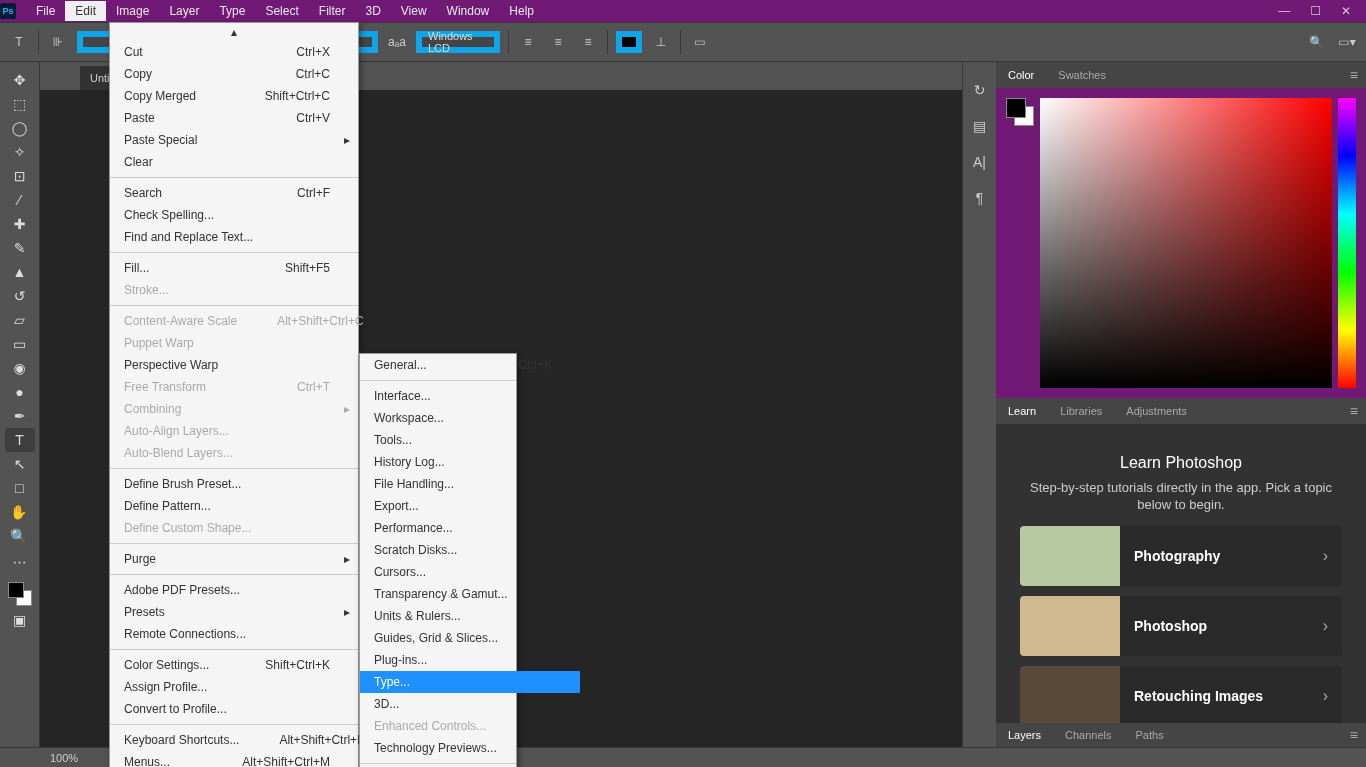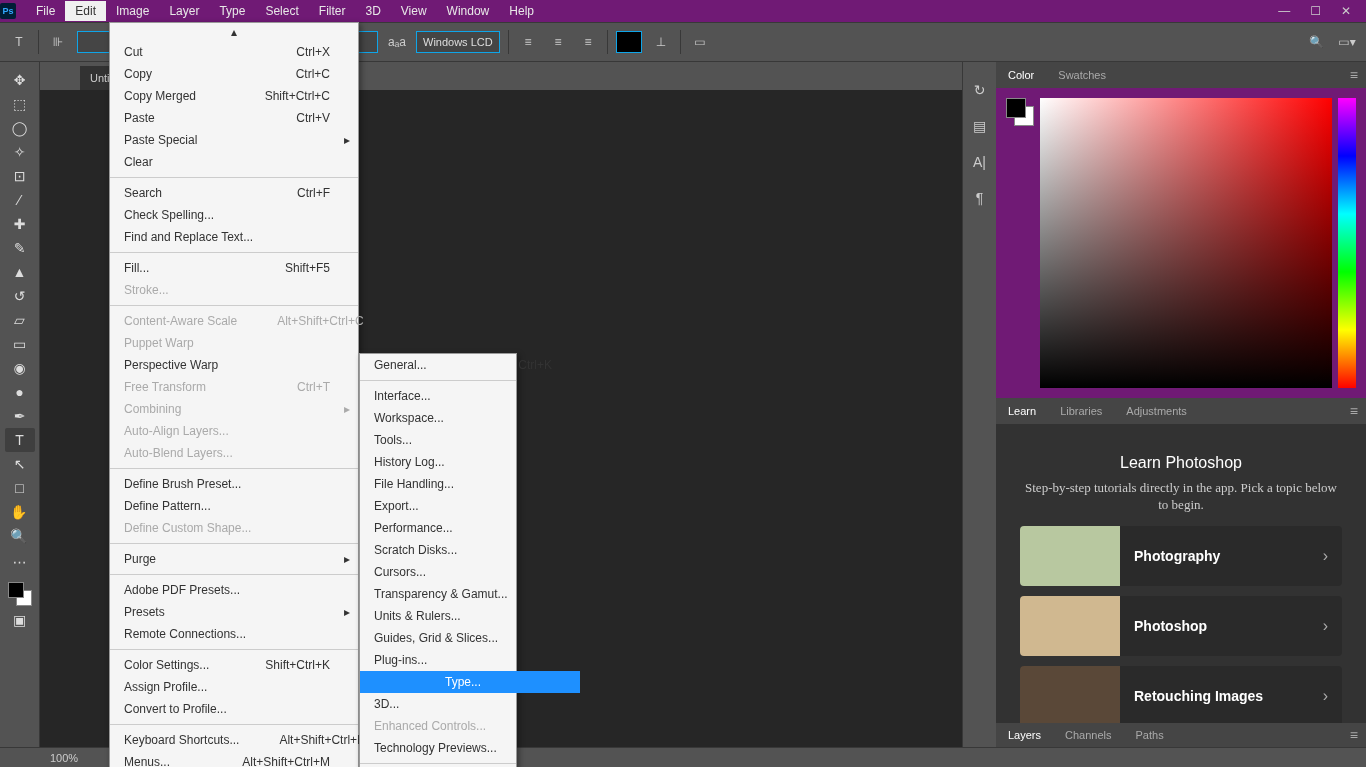--- a/index.html
+++ b/index.html
@@ -5,21 +5,21 @@
 * { margin: 0; padding: 0; box-sizing: border-box; font-family: "Segoe UI", Tahoma, sans-serif; }
 body { background: #323232; color: #e0e0e0; font-size: 12px; width: 1366px; height: 767px; overflow: hidden; position: relative; }
 
 .menubar { height: 22px; background: #701a75; display: flex; align-items: center; }
 .menubar .logo { width: 16px; height: 16px; background: #001e36; color:#31a8ff; font-size:9px; font-weight:bold; display:flex; align-items:center; justify-content:center; border-radius:2px; margin-right:10px;}
 .menubar .menu-item { padding: 3px 10px; color: #e8e8e8; cursor: default; }
 .menubar .menu-item.active { background: #f0f0f0; color: #333; }
 .menubar .windowctl { margin-left:auto; display:flex; gap:20px; padding-right:15px; color:#ccc;}
 
 .options-bar { height: 40px; background: #535353; border-top:1px solid #383838; border-bottom:1px solid #383838; display:flex; align-items:center; padding:0 8px; gap:8px;}
-.options-bar .ctrl { height:22px; background:#454545; border:1px solid #0ea5e9; color:#ddd; font-size:11px; display:flex; align-items:center; padding:0 6px;}
+.options-bar .ctrl { height:22px; background:#454545; border:6px solid #0ea5e9; color:#ddd; font-size:11px; display:flex; align-items:center; padding:0 6px;}
 .options-bar .sep { width:1px; height:24px; background:#383838;}
 .options-bar .iconbtn { width:22px; height:22px; display:flex;align-items:center;justify-content:center; color:#ccc;}
 .options-bar .search-area{margin-left:auto;display:flex;align-items:center;gap:8px;}
 
 .tab-strip { height: 28px; background:#535353; display:flex; align-items:flex-end; padding-left:40px; }
 .tab { background:#323232; color:#ccc; font-size:11px; padding:6px 10px; border-top:1px solid #535353; display:flex; align-items:center; gap:6px;}
 .tab .close{font-size:11px;color:#999;}
 
 .main-area { position:absolute; top:62px; left:0; right:0; bottom:20px; display:flex; }
 .toolbox { width:40px; background:#535353; border-right:1px solid #383838; display:flex; flex-direction:column; align-items:center; padding-top:6px; gap:2px;}
@@ -40,34 +40,34 @@
 .panel-options{margin-left:auto;padding-right:8px;color:#aaa;font-size:14px;}
 .color-panel { height:310px; position:relative; padding:10px; display:flex;}
 .color-swatch-ind{width:28px;height:28px;position:relative;margin-right:6px;}
 .color-swatch-ind .cfg{width:20px;height:20px;background:#000;border:1px solid #888;position:absolute;top:0;left:0;}
 .color-swatch-ind .cbg{width:20px;height:20px;background:#fff;border:1px solid #888;position:absolute;bottom:0;right:0;}
 .color-picker{flex:1;height:290px;background:linear-gradient(to bottom,transparent,#000),linear-gradient(to right,#fff,#f00);}
 .hue-bar{width:18px;height:290px;margin-left:6px;background:linear-gradient(to bottom,#f0f,#00f,#0ff,#0f0,#ff0,#f00);}
 
 .learn-panel{flex:1;background:#323232;padding:24px;overflow:hidden;}
 .learn-title{text-align:center;color:#fff;font-size:16px;margin:6px 0 8px;}
-.learn-sub{text-align:center;color:#ccc;font-size:13px;margin-bottom:12px;line-height:1.3;font-family:Liberation Serif, serif;}
+.learn-sub{text-align:center;color:#ccc;font-size:13px;margin-bottom:12px;line-height:1.3;}
 .learn-card{background:#2a2a2a;border-radius:4px;height:60px;margin-bottom:10px;display:flex;align-items:center;overflow:hidden;}
 .learn-card .thumb{width:100px;height:60px;background:#6b8cae;}
 .learn-card .label{flex:1;padding-left:14px;color:#fff;font-size:14px;font-weight:600;}
 .learn-card .chev{padding-right:14px;color:#aaa;font-size:16px;}
 .layers-tabs{height:24px;background:#454545;display:flex;align-items:center;}
 
 .status-bar{position:absolute;left:0;right:0;bottom:0;height:20px;background:#535353;border-top:1px solid #383838;color:#ccc;font-size:11px;padding-left:50px;display:flex;align-items:center;}
 
 
 .dropdown { position:absolute; background:#f5f5f5; border:1px solid #999; box-shadow:2px 2px 6px rgba(0,0,0,0.4); font-size:12px; color:#333; }
 .dropdown .mi { padding:4px 28px 4px 14px; display:flex; justify-content:space-between; white-space:nowrap; min-width:220px; cursor:default;}
 .dropdown .mi.disabled { color:#aaa; }
-.dropdown .mi.hl { background:#1e90ff; color:#fff;justify-content:center; }
+.dropdown .mi.hl { background:#1e90ff; color:#fff; }
 .dropdown .mi .shortcut{margin-left:40px;color:inherit;}
 .dropdown .sep { height:1px; background:#ccc; margin:4px 0;}
 .dropdown .mi .sub-arrow{position:absolute;right:8px;}
 .dropdown.submenu{min-width:150px;}
 .dropdown .mi.sub{position:relative;}
 </style>
 </head>
 <body>
 
 <div class="menubar">

